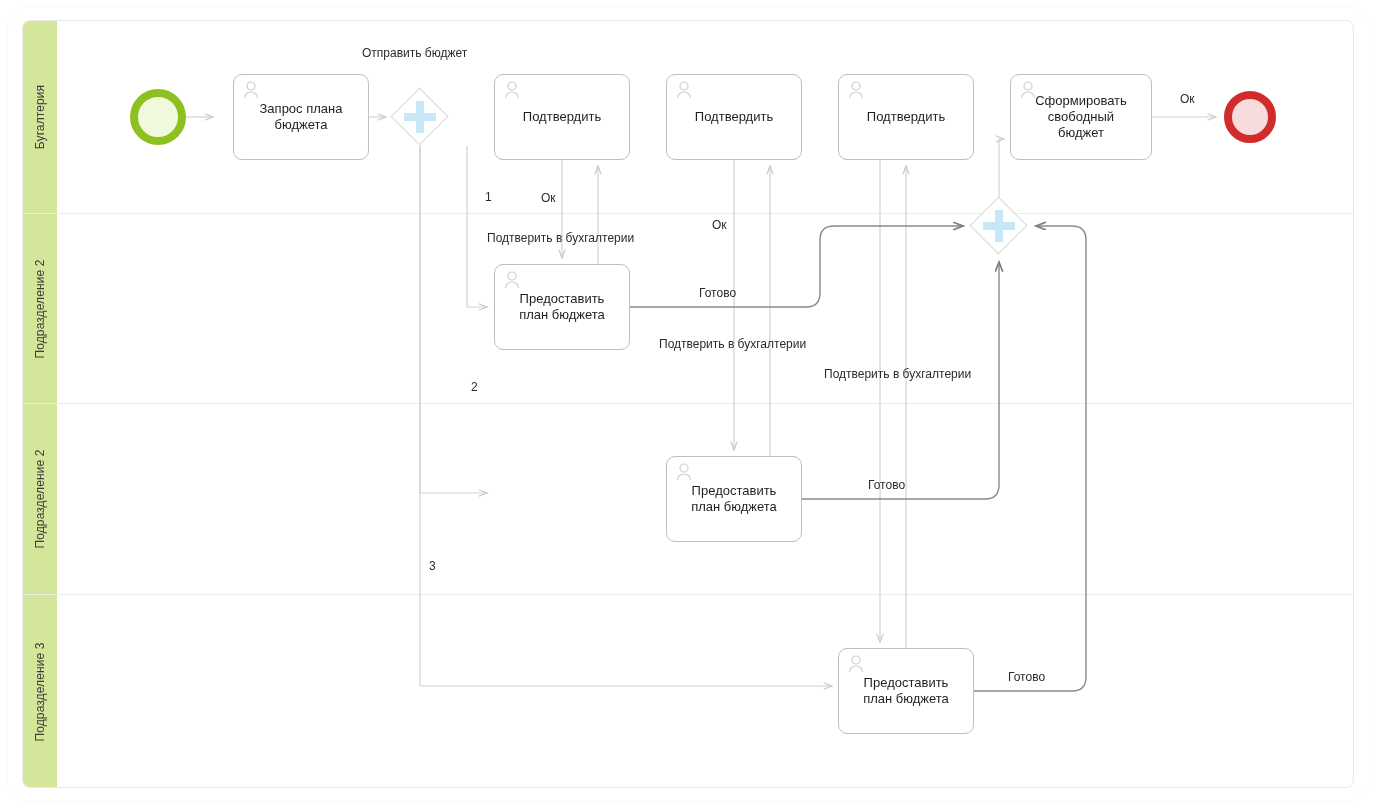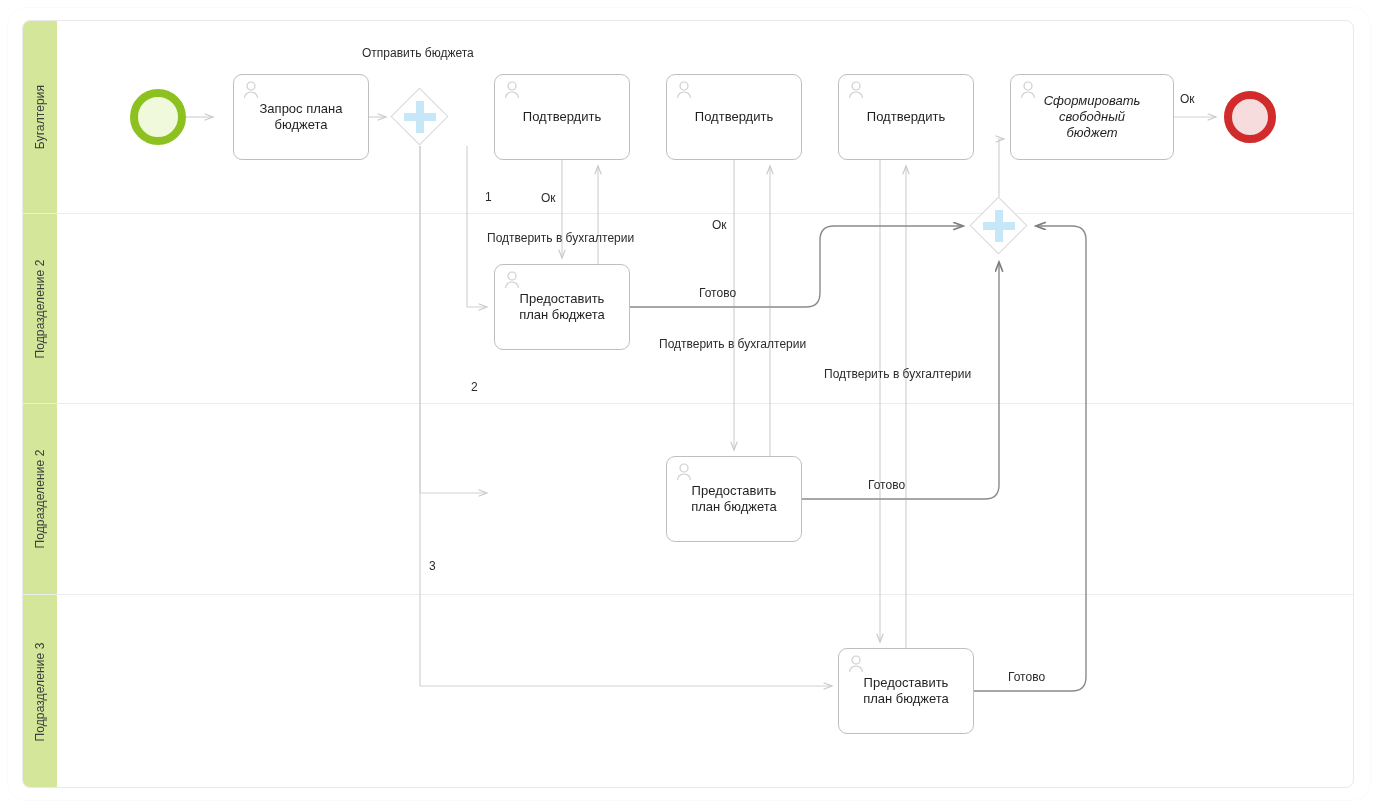--- a/index.html
+++ b/index.html
@@ -274,21 +274,21 @@
   </div>
 
   <div class="task" style="left:838px; top:74px; width:136px; height:86px;">
     <svg class="user-icon" viewBox="0 0 18 20">
       <circle cx="9" cy="5" r="4" fill="none" stroke="#cfcfcf" stroke-width="1.2"></circle>
       <path d="M2.5,17 a6.5,6 0 0 1 13,0" fill="none" stroke="#cfcfcf" stroke-width="1.2"></path>
     </svg>
     <span class="task-label">Подтвердить</span>
   </div>
 
-  <div class="task" style="left:1010px; top:74px; width:164px; height:86px;font-style:italic;">
+  <div class="task" style="left:1010px; top:74px; width:142px; height:86px;">
     <svg class="user-icon" viewBox="0 0 18 20">
       <circle cx="9" cy="5" r="4" fill="none" stroke="#cfcfcf" stroke-width="1.2"></circle>
       <path d="M2.5,17 a6.5,6 0 0 1 13,0" fill="none" stroke="#cfcfcf" stroke-width="1.2"></path>
     </svg>
     <span class="task-label">Сформировать
 свободный
 бюджет</span>
   </div>
 
   <div class="task" style="left:494px; top:264px; width:136px; height:86px;">
@@ -311,21 +311,21 @@
 
   <div class="task" style="left:838px; top:648px; width:136px; height:86px;">
     <svg class="user-icon" viewBox="0 0 18 20">
       <circle cx="9" cy="5" r="4" fill="none" stroke="#cfcfcf" stroke-width="1.2"></circle>
       <path d="M2.5,17 a6.5,6 0 0 1 13,0" fill="none" stroke="#cfcfcf" stroke-width="1.2"></path>
     </svg>
     <span class="task-label">Предоставить
 план бюджета</span>
   </div>
 
-  <div class="edge-label" style="left:362px; top:46px;">Отправить бюджета</div>
+  <div class="edge-label" style="left:362px; top:46px;">Отправить бюджет</div>
   <div class="edge-label" style="left:1180px; top:92px;">Ок</div>
   <div class="edge-label" style="left:541px; top:191px;">Ок</div>
   <div class="edge-label" style="left:712px; top:218px;">Ок</div>
   <div class="edge-label" style="left:487px; top:231px;">Подтверить в бухгалтерии</div>
   <div class="edge-label" style="left:659px; top:337px;">Подтверить в бухгалтерии</div>
   <div class="edge-label" style="left:824px; top:367px;">Подтверить в бухгалтерии</div>
   <div class="edge-label" style="left:699px; top:286px;">Готово</div>
   <div class="edge-label" style="left:868px; top:478px;">Готово</div>
   <div class="edge-label" style="left:1008px; top:670px;">Готово</div>
 

